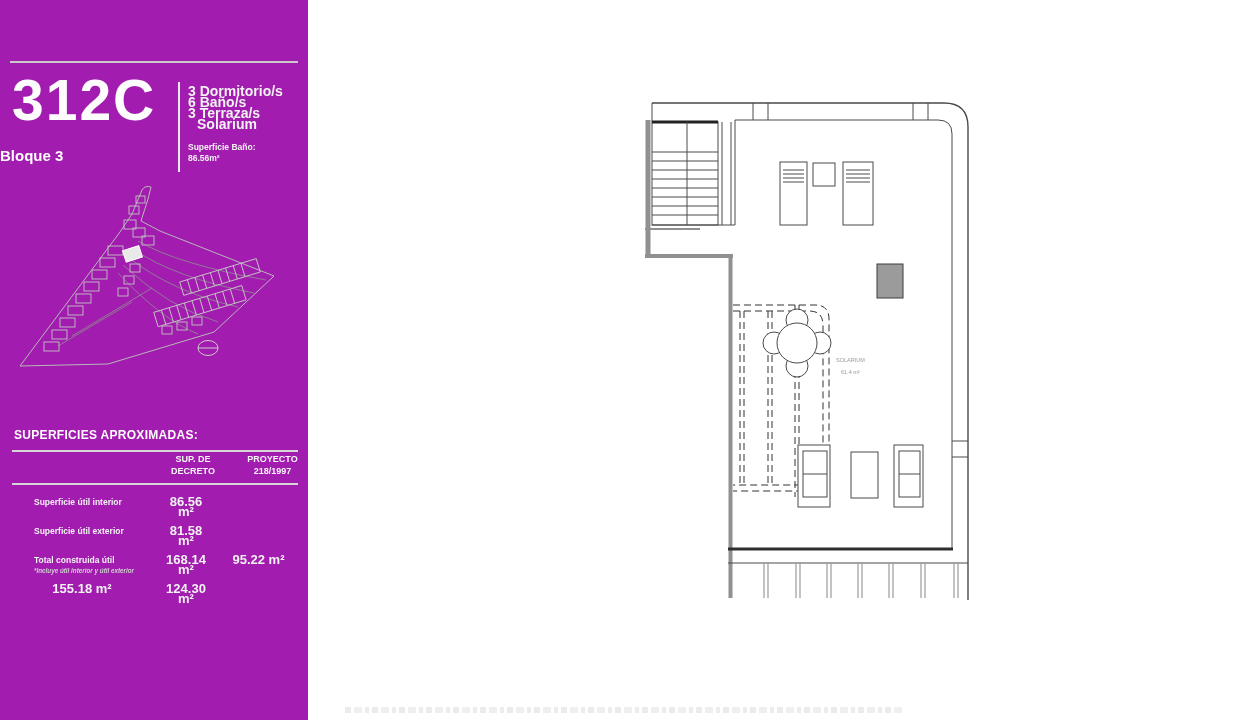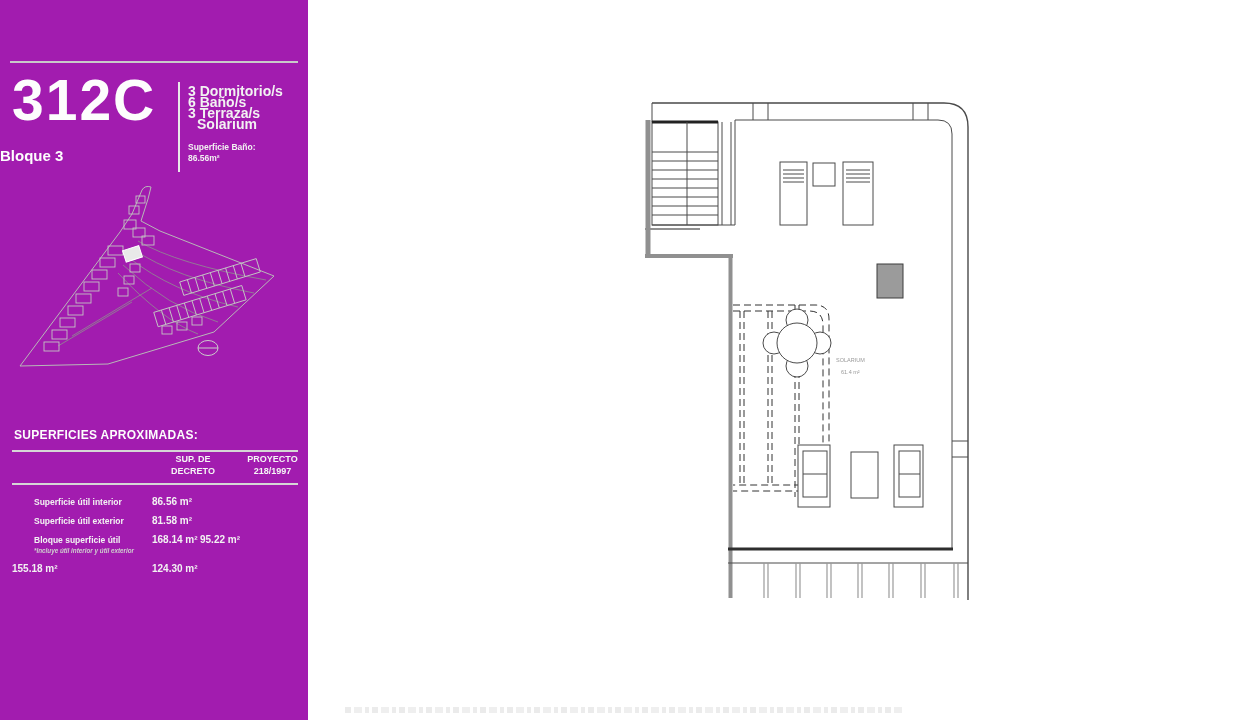--- a/index.html
+++ b/index.html
@@ -19,25 +19,25 @@
   .feat{display:block;}
   #area-mini{position:absolute;left:188px;top:142px;font-size:8.5px;font-weight:bold;line-height:11px;}
   
   #areas{position:absolute;left:12px;top:428px;width:286px;}
   #areas-title{font-size:12px;font-weight:bold;letter-spacing:.3px;color:#fdfdfd;margin:0 0 8px 2px;}
   .rule{height:2px;background:#d6d6d6;}
   #areas-head{display:grid;grid-template-columns:140px 48px 77px;column-gap:17px;
               padding:1px 0 6px 0;}
   .head-cell{font-size:9px;font-weight:bold;text-align:center;line-height:12px;color:#f5f5f5;}
   #areas-rows{padding-top:12px;}
-  .arow{display:grid;grid-template-columns:140px 48px 77px;margin-bottom:9px;}
+  .arow{display:grid;grid-template-columns:140px 48px 77px;column-gap:10px;margin-bottom:9px;}
   .alabel{font-size:8.5px;font-weight:bold;color:#f2f2f2;padding-left:22px;line-height:10px;}
   .afoot{font-size:6.3px;font-style:italic;font-weight:bold;color:#cfcfcf;line-height:7.5px;
          padding-left:22px;padding-top:2px;}
-  .aval{font-size:10px;font-weight:bold;text-align:left;color:#f2f2f2;line-height:10px;}
+  .aval{font-size:13px;font-weight:bold;text-align:center;color:#f2f2f2;line-height:10px;}
   
   #plan{position:absolute;left:630px;top:90px;width:380px;height:520px;}
   
   #footer-disclaimer{position:absolute;left:345px;top:707px;width:558px;height:6px;
     background:repeating-linear-gradient(90deg,#ebebeb 0 6px,transparent 6px 9px,
                #efefef 9px 17px,transparent 17px 20px,#ececec 20px 24px,transparent 24px 27px);}
 </style>
 </head>
 <body>
 
@@ -152,21 +152,21 @@
           <div class="aval">86.56 m²</div>
           <div class="aval"></div>
         </div>
         <div class="arow">
           <div class="alabel">Superficie útil exterior</div>
           <div class="aval">81.58 m²</div>
           <div class="aval"></div>
         </div>
         <div class="arow">
           <div>
-            <div class="alabel">Bloque superficie útil</div>
+            <div class="alabel">Total construida útil</div>
             <div class="afoot">*Incluye útil interior y útil exterior</div>
           </div>
           <div class="aval">168.14 m²</div>
           <div class="aval">95.22 m²</div>
         </div>
         <div class="arow">
           <div class="aval">155.18 m²</div>
           <div class="aval">124.30 m²</div>
         </div>
       </div>

